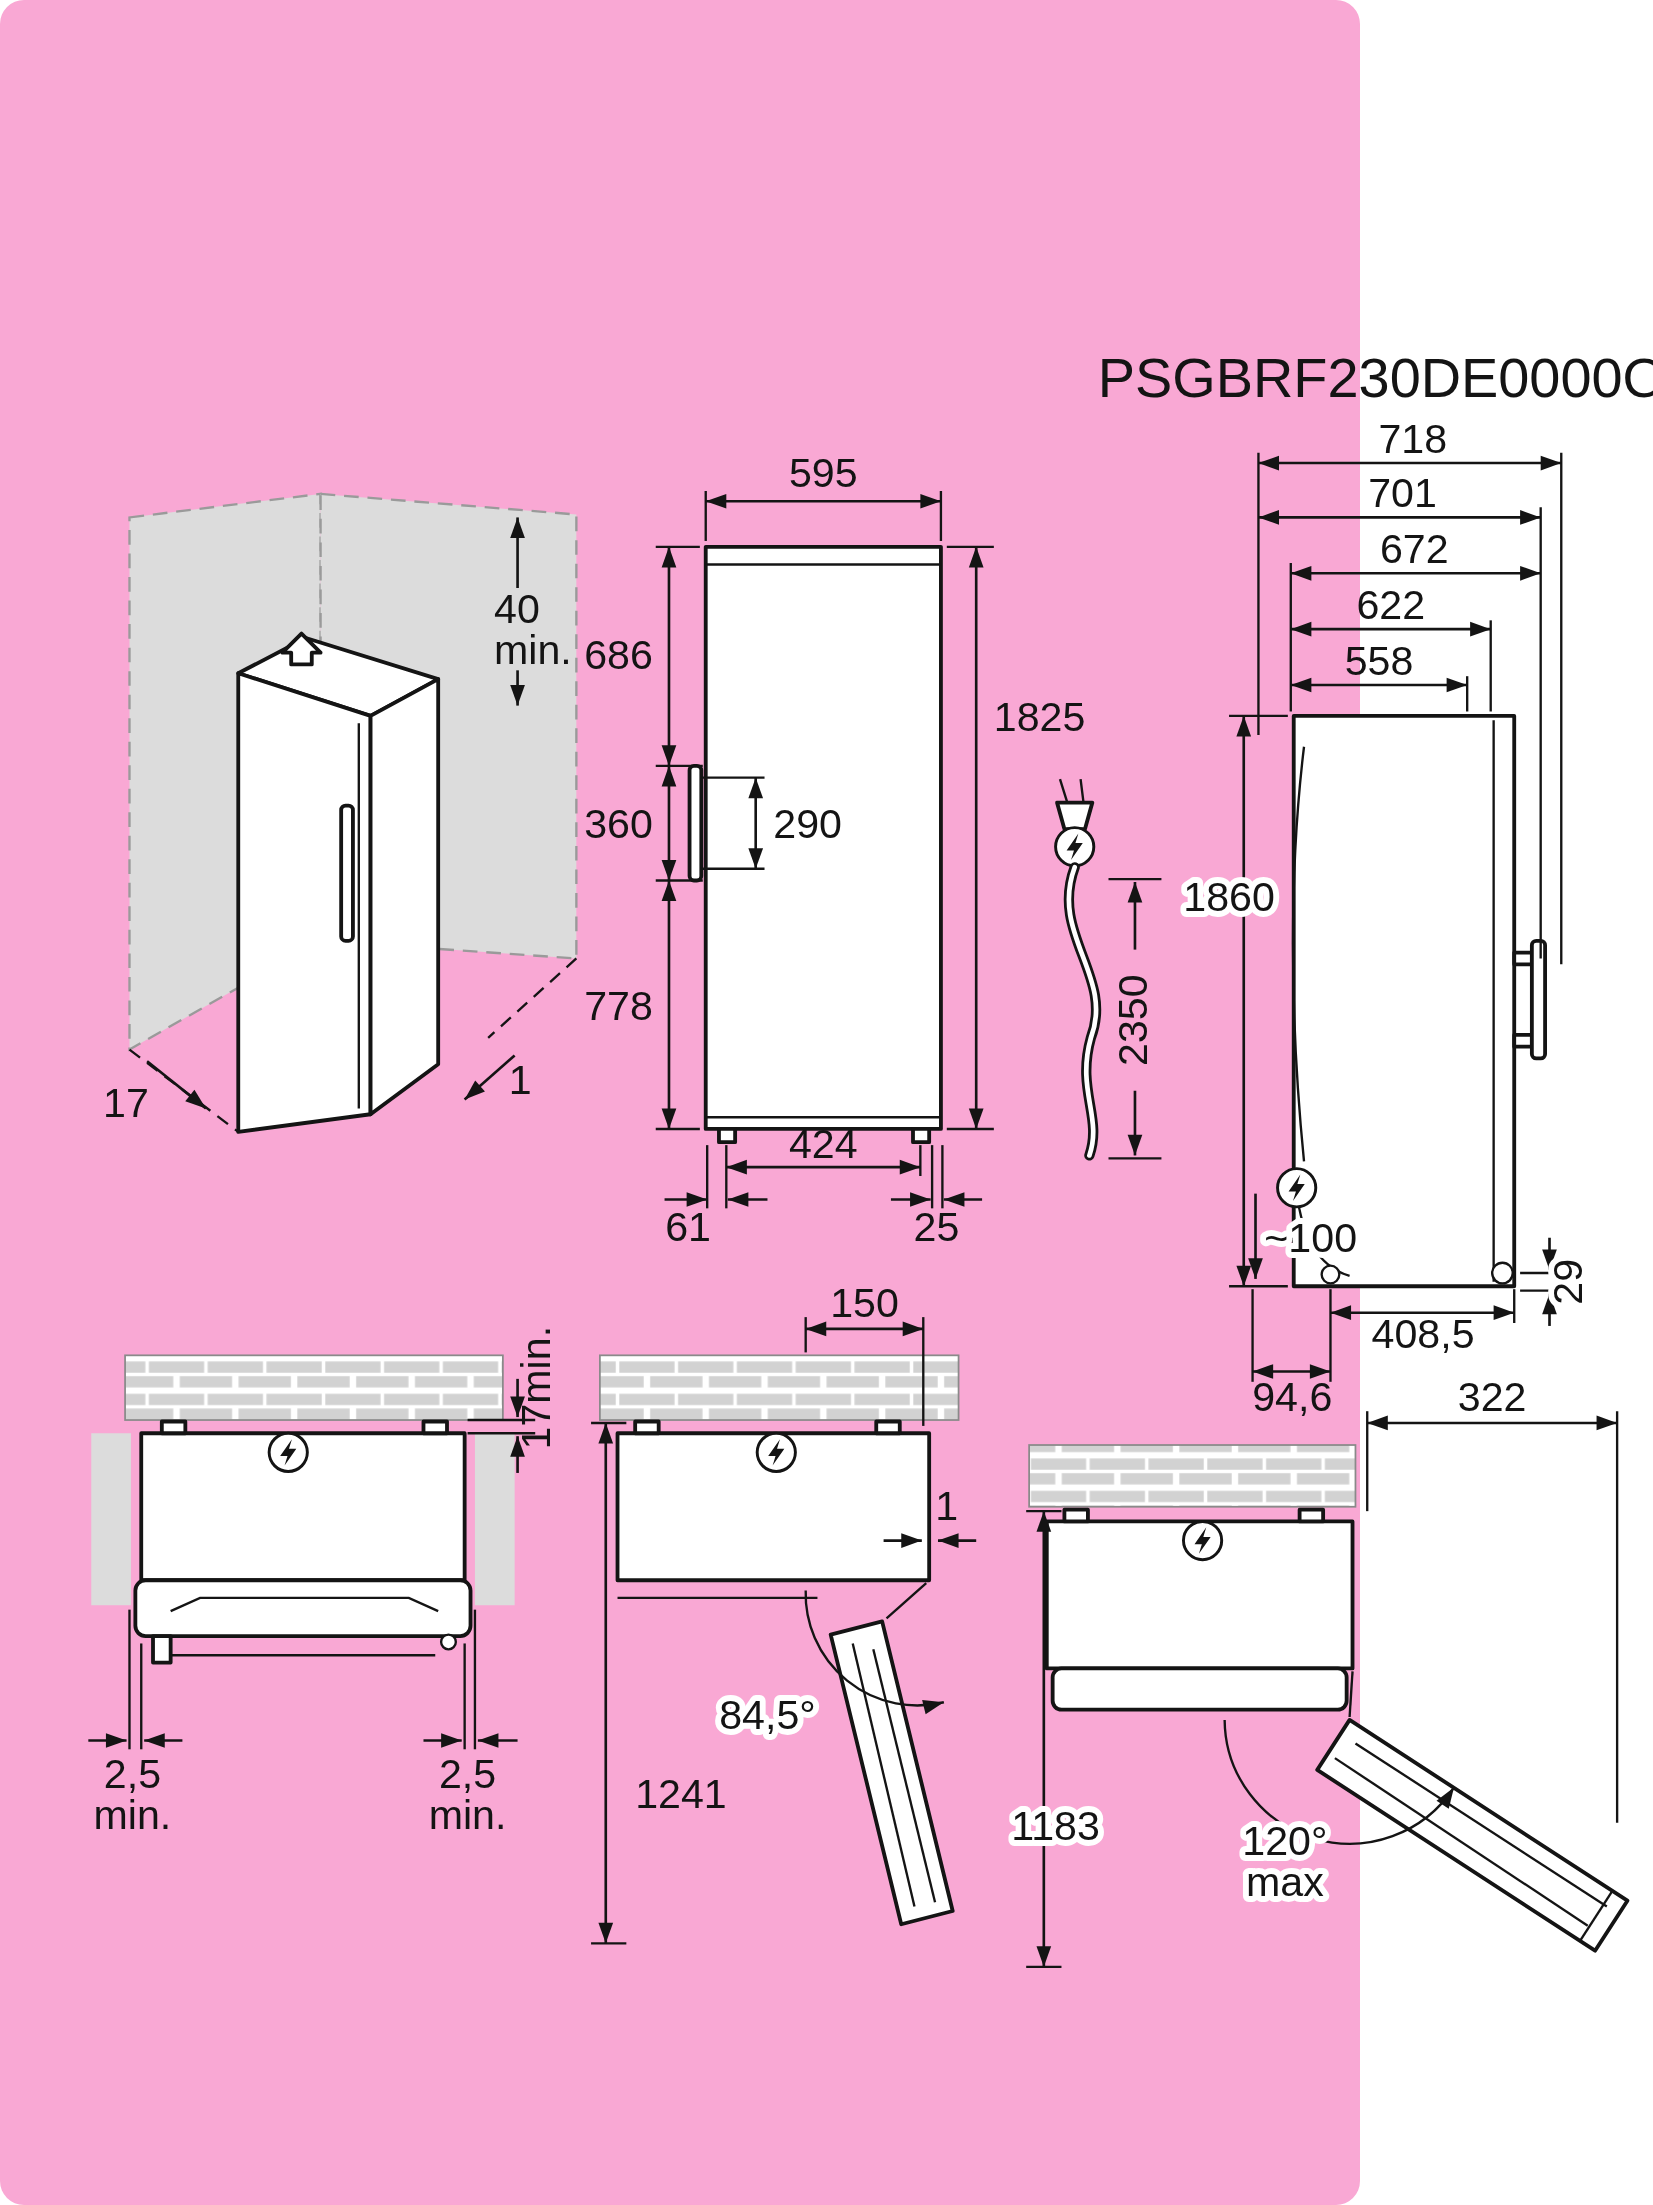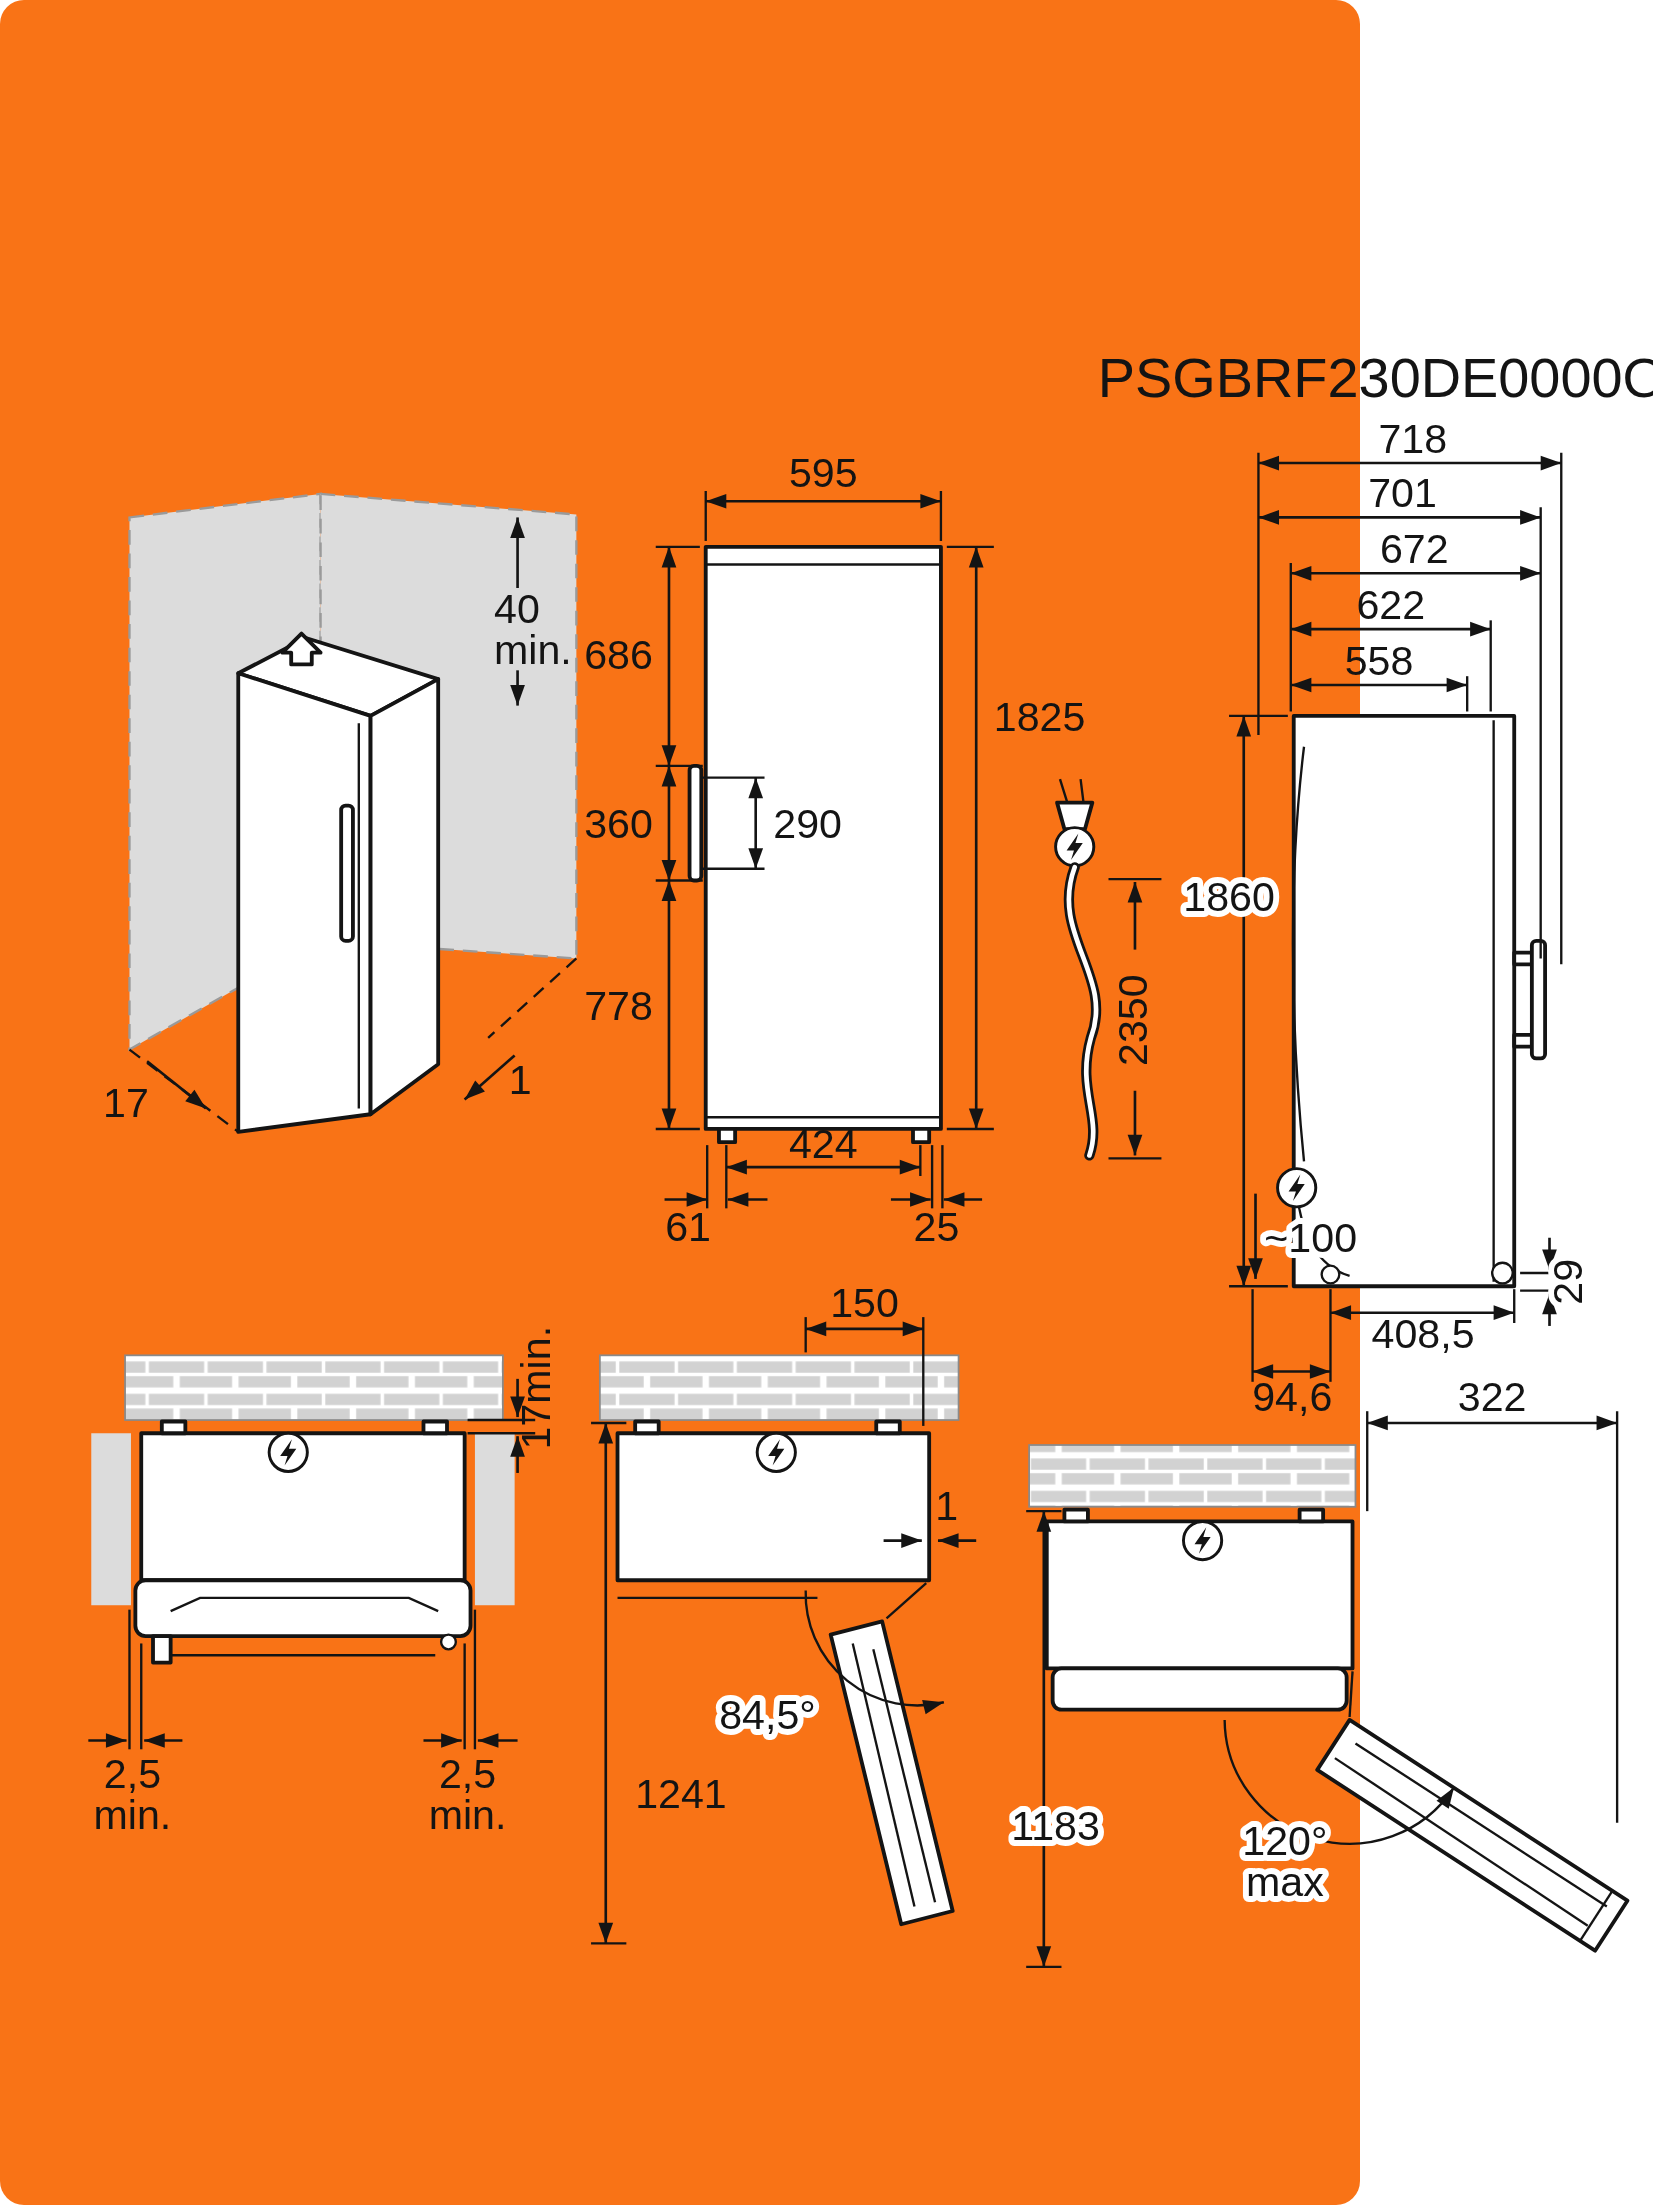--- a/index.html
+++ b/index.html
@@ -1,16 +1,16 @@
 <!DOCTYPE html>
 <html style="font-size:11.8px"><head>
 <meta charset="utf-8">
 <style>
   html,body{margin:0;padding:0;background:#ffffff;}
-  .page{width:1360px;height:2205px;background:#f97316;position:relative;font-family:"Liberation Sans","DejaVu Sans",sans-serif;border-radius:24px;}
+  .page{width:1360px;height:2205px;background:#f9a8d4;position:relative;font-family:"Liberation Sans","DejaVu Sans",sans-serif;border-radius:24px;}
   svg{display:block;width:1654px;height:2205px;}
   
   .o{fill:#ffffff;stroke:#141414;stroke-width:2.6;stroke-linejoin:round;}
   .t{fill:none;stroke:#141414;stroke-width:1.6;}
   .tw{fill:#ffffff;stroke:#141414;stroke-width:1.6;}
   .d{fill:none;stroke:#141414;stroke-width:1.8;}
   .dash{stroke-dasharray:9 6;}
   .wallfill{fill:#dcdcdc;stroke:#9a9a9a;stroke-width:1.6;stroke-dasharray:10 6;}
   .panel{fill:#dcdcdc;stroke:none;}
   .wall{fill:url(#brick);stroke:#8a8a8a;stroke-width:1.2;}

